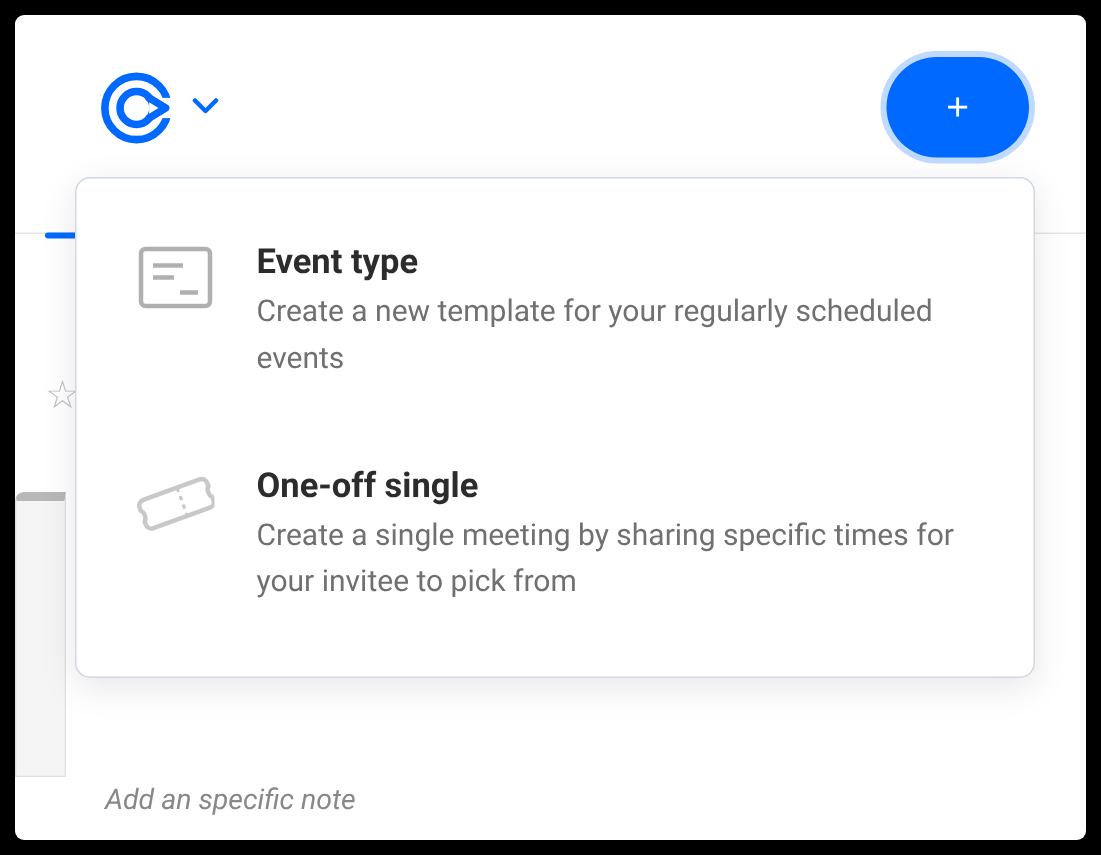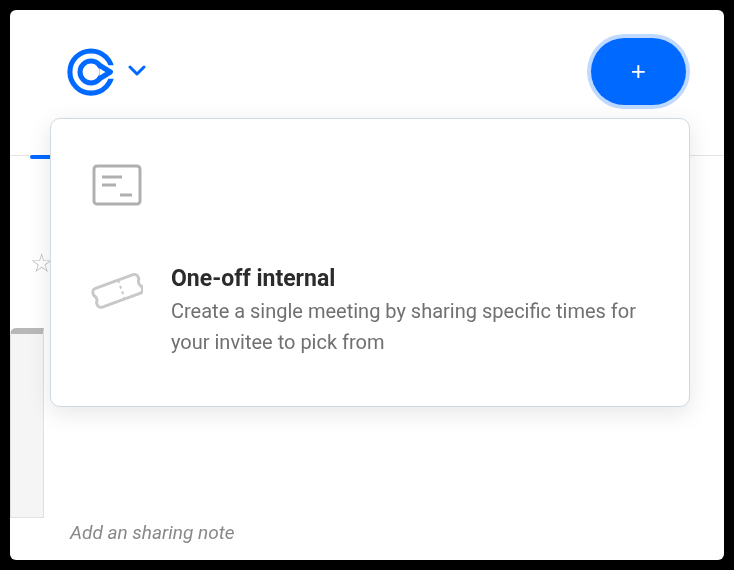--- a/index.html
+++ b/index.html
@@ -184,34 +184,38 @@
 
     <div class="menu-item">
       <span class="menu-icon">
         <svg width="50" height="42" viewBox="0 0 50 42">
           <rect x="2" y="2" width="46" height="38" rx="3" fill="none" stroke="#b0b0b0" stroke-width="3"></rect>
           <line x1="10" y1="13" x2="30" y2="13" stroke="#b0b0b0" stroke-width="3"></line>
           <line x1="10" y1="21" x2="24" y2="21" stroke="#b0b0b0" stroke-width="3"></line>
           <line x1="28" y1="31" x2="40" y2="31" stroke="#b0b0b0" stroke-width="3"></line>
         </svg>
       </span>
+      <div class="menu-text">
+        <div class="menu-title">Event type</div>
+        <div class="menu-desc">Create a new template for your regularly scheduled events</div>
+      </div>
     </div>
 
     <div class="menu-item">
       <span class="menu-icon">
         <svg width="52" height="48" viewBox="0 0 52 48">
           <g transform="rotate(-20 26 24)">
             <path d="M6 16 h40 a4 4 0 0 1 4 4 v2 a6 6 0 0 0 0 8 v2 a4 4 0 0 1 -4 4 h-40 a4 4 0 0 1 -4 -4 v-2 a6 6 0 0 0 0 -8 v-2 a4 4 0 0 1 4 -4 z" fill="none" stroke="#c8c8c8" stroke-width="3"></path>
             <line x1="30" y1="16" x2="30" y2="36" stroke="#c8c8c8" stroke-width="2" stroke-dasharray="3 3"></line>
           </g>
         </svg>
       </span>
       <div class="menu-text">
-        <div class="menu-title">One-off internal</div>
+        <div class="menu-title">One-off single</div>
         <div class="menu-desc">Create a single meeting by sharing specific times for your invitee to pick from</div>
       </div>
     </div>
 
   </div>
 
-  <div class="internal-note">Add an sharing note</div>
+  <div class="internal-note">Add an specific note</div>
 
 </div>
 
 </body></html>

